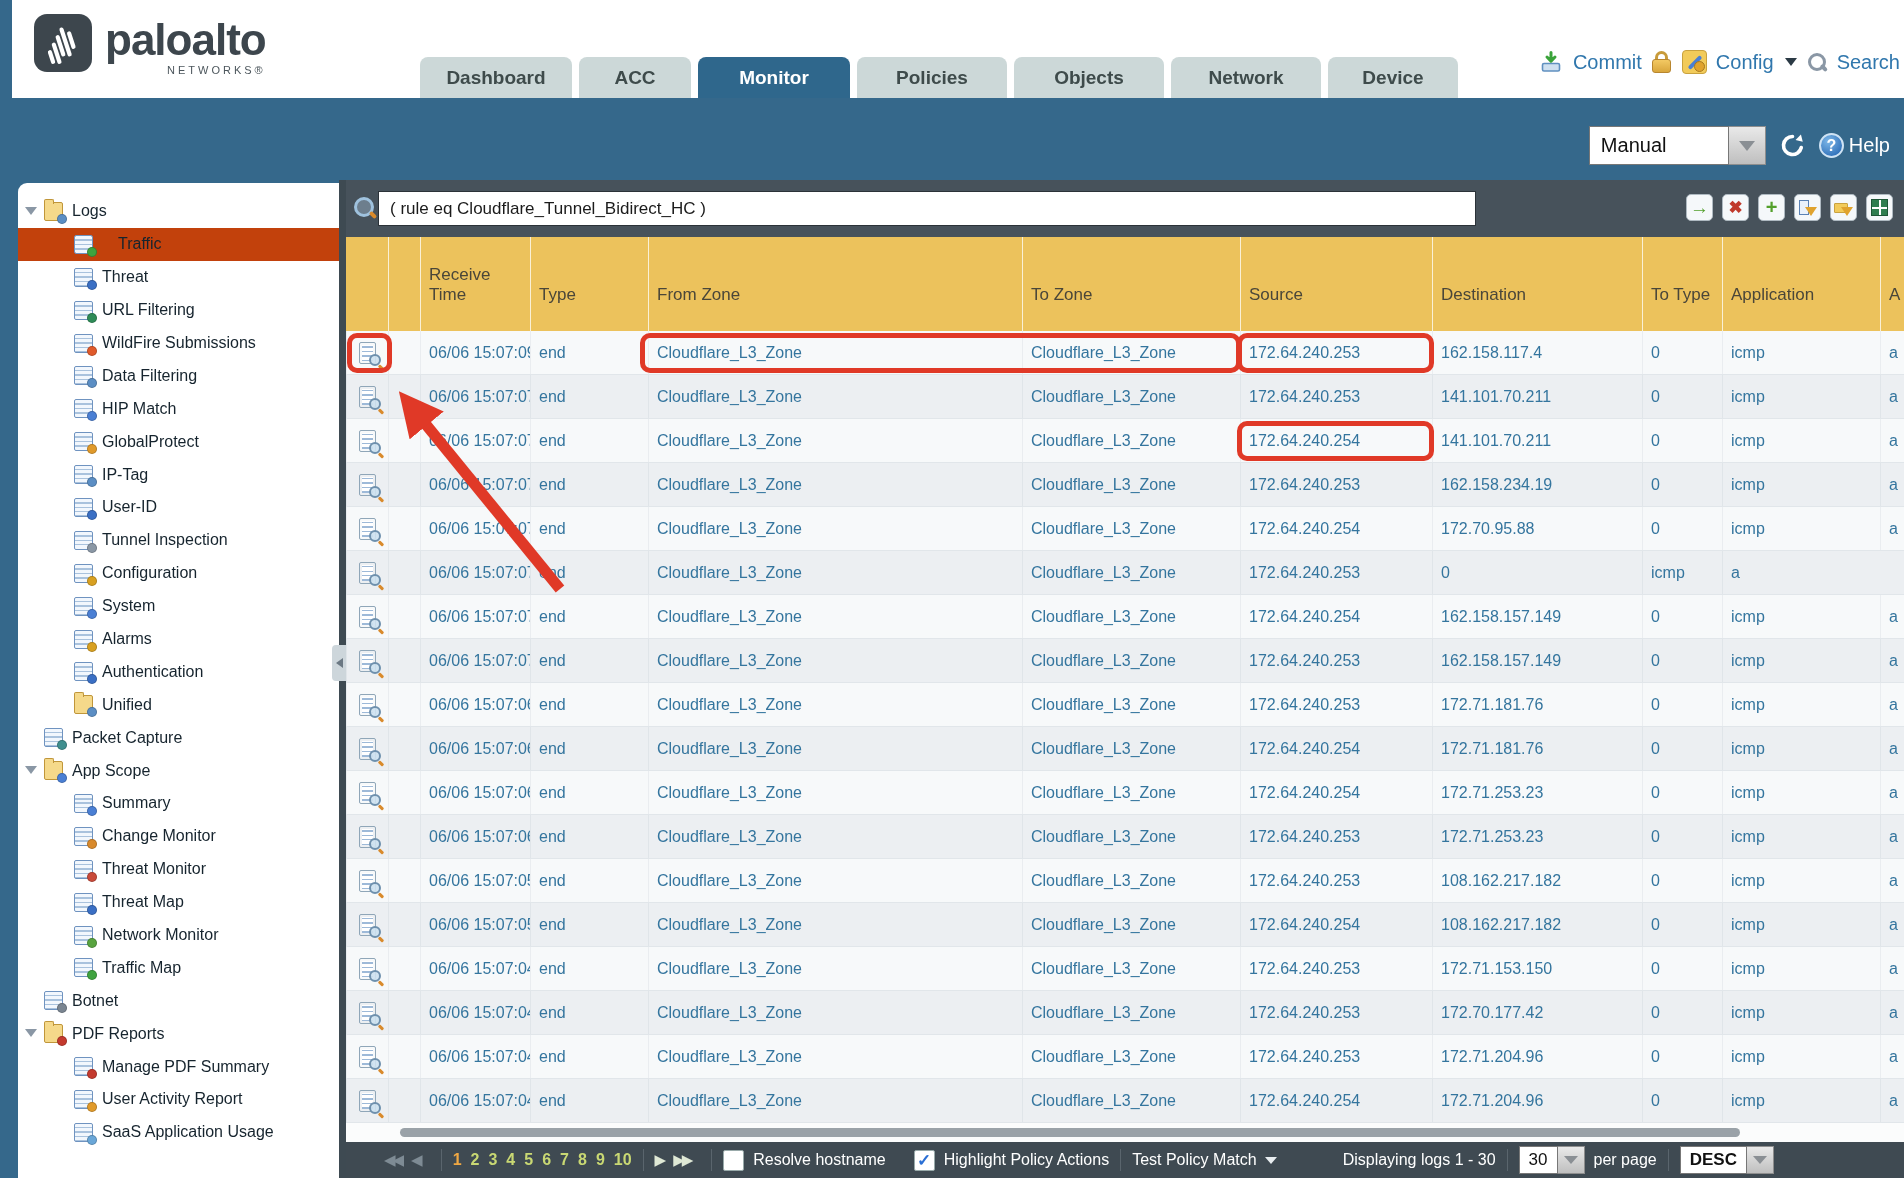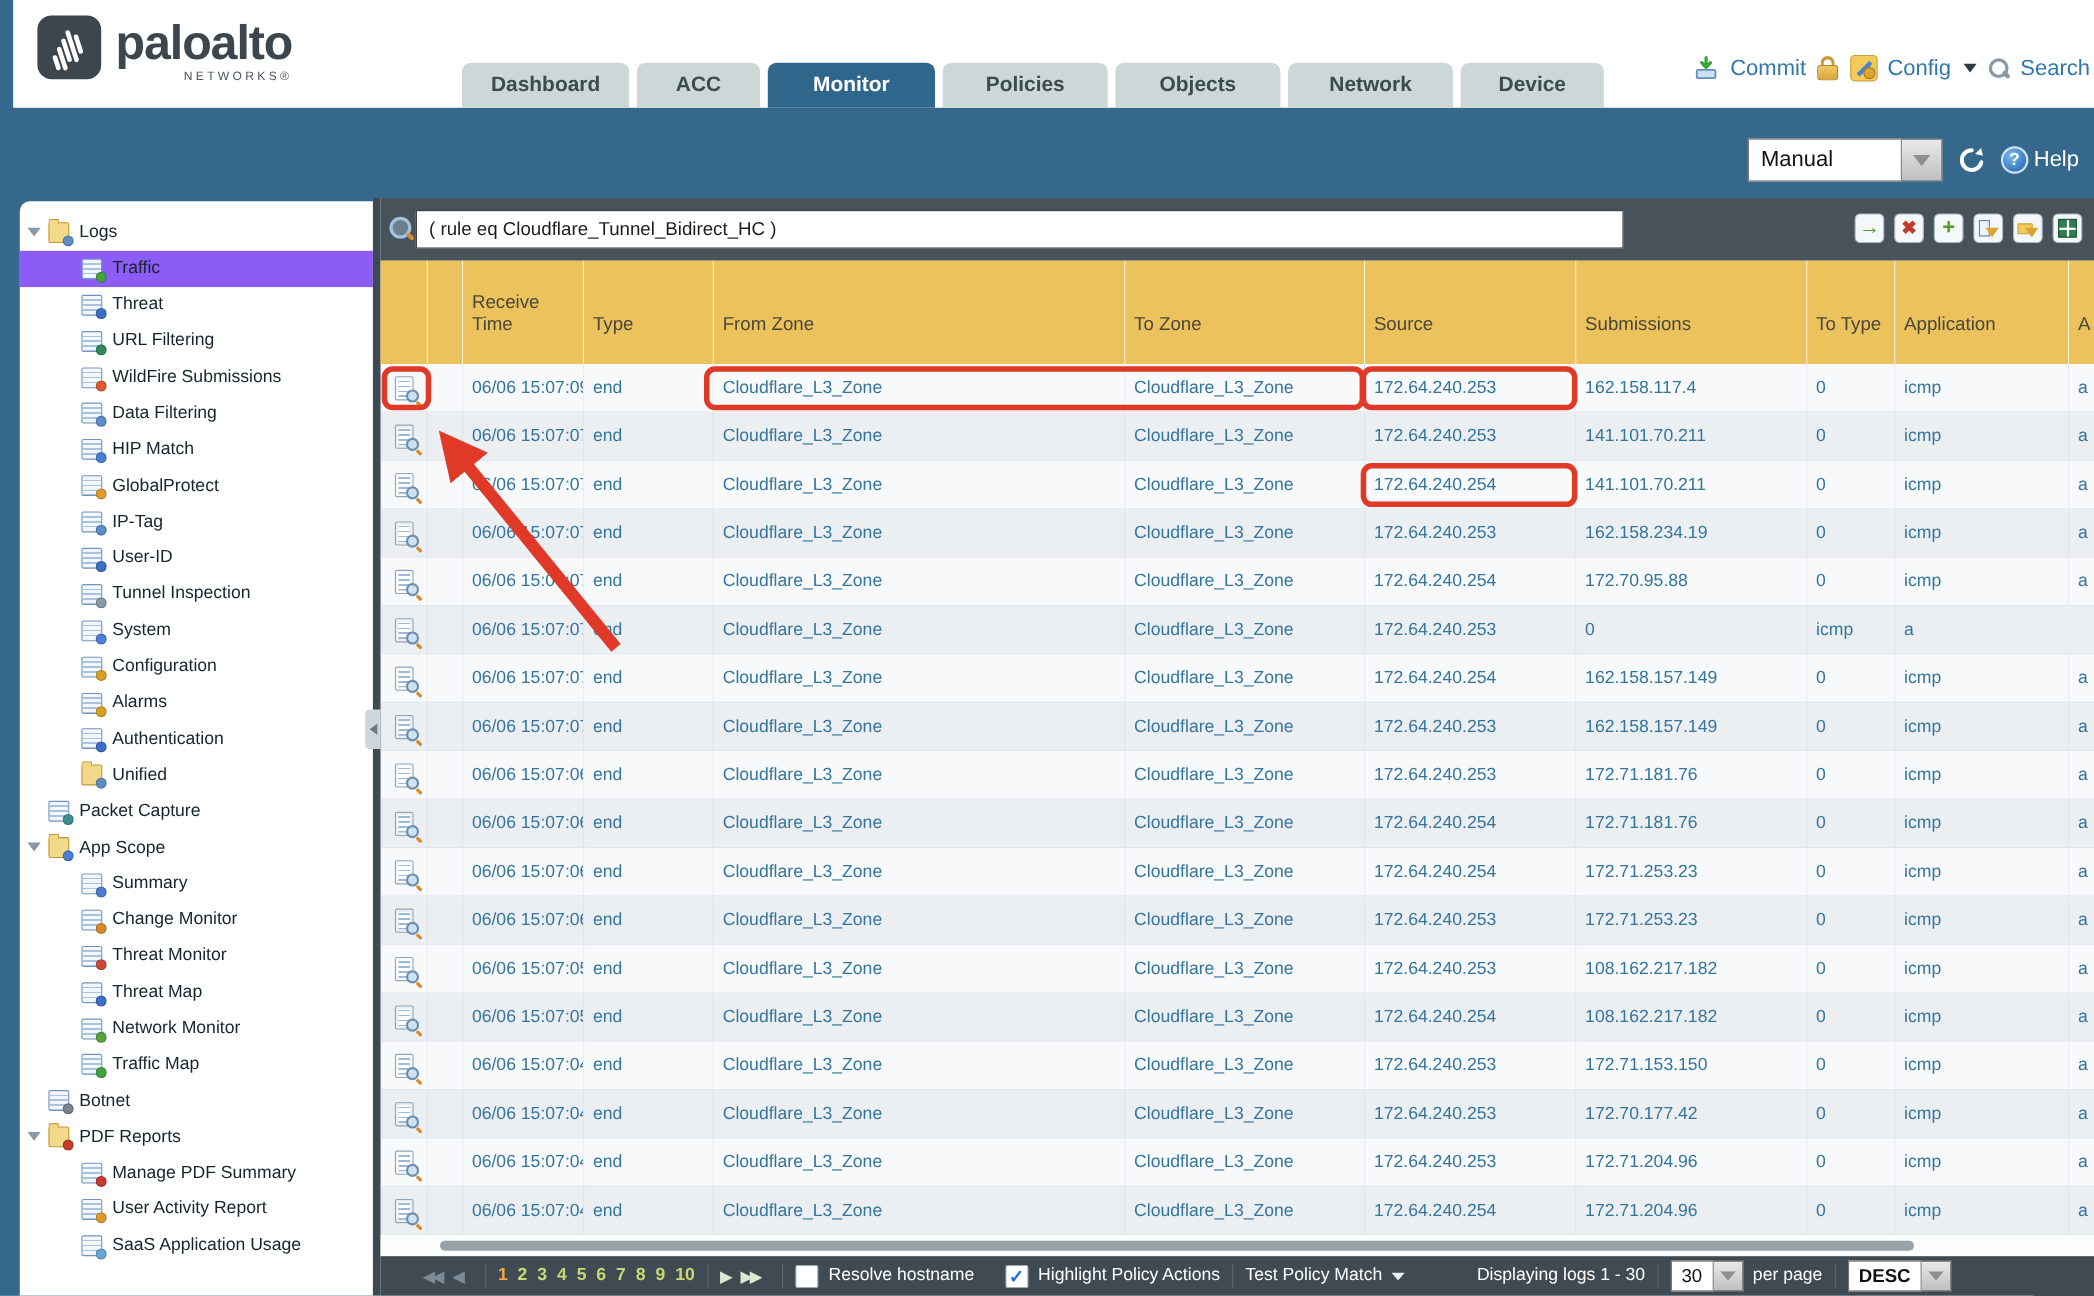--- a/index.html
+++ b/index.html
@@ -40,21 +40,21 @@
   .manual-box { width:140px; height:39px; background:#fff; border:1px solid #777; font-size:20px; color:#111; display:flex; align-items:center; padding-left:11px; }
   .sel-arrow { width:37px; height:39px; background:linear-gradient(#e9e9e9,#bfbfbf); border:1px solid #8e8e8e; border-left:none; display:flex; align-items:center; justify-content:center; }
   .sel-arrow i { width:0; height:0; border-left:8px solid transparent; border-right:8px solid transparent; border-top:10px solid #8a8f94; }
   .help-wrap { display:flex; align-items:center; gap:5px; color:#fff; font-size:20px; }
   .help-badge { width:25px; height:25px; border-radius:50%; background:radial-gradient(circle at 35% 30%, #7db7e8, #1c5fae); border:2px solid #cfe3f4; color:#fff; font-weight:bold; font-size:16px; display:flex; align-items:center; justify-content:center; }
 
   
   .sidebar { position:absolute; left:18px; top:183px; width:328px; height:995px; background:#fff; border-radius:9px 0 0 0; padding-top:12px; overflow:hidden; }
   .sb-item { position:relative; height:32.9px; display:flex; align-items:center; font-size:16px; color:#16242e; padding-left:26px; white-space:nowrap; }
   .sb-item.lvl1 { padding-left:56px; }
-  .sb-item.selected { background:#8b5cf6; }
+  .sb-item.selected { background:#c2410c;gap:16px; }
   .sb-exp { position:absolute; left:7px; top:12px; width:0; height:0; border-left:6px solid transparent; border-right:6px solid transparent; border-top:8px solid #8a97a5; }
   .si { position:relative; width:19px; height:19px; margin-right:9px; flex:none; }
   .si .pg { position:absolute; inset:0; background:#f2f7fd; border:1.5px solid #6f93c0; border-radius:2px;
             background-image:repeating-linear-gradient(180deg, transparent 0 3px, #a9c2dd 3px 4.5px); background-clip:padding-box; }
   .si.folder .pg { background:#f5d98a; border-color:#c0963a; background-image:none; }
   .si.folder .pg::before { content:""; position:absolute; left:-1px; top:-4px; width:8px; height:4px; background:#f5d98a; border:1.5px solid #c0963a; border-bottom:none; border-radius:2px 2px 0 0; }
   .si .dot { position:absolute; right:-4px; bottom:-3px; width:10px; height:10px; border-radius:50%; border:1px solid rgba(0,0,0,.2); }
   .collapse-handle { position:absolute; left:332px; top:645px; width:14px; height:36px; background:#cdd6db; border-radius:4px 0 0 4px; z-index:6; display:flex; align-items:center; justify-content:center; }
   .collapse-handle i { width:0; height:0; border-top:5px solid transparent; border-bottom:5px solid transparent; border-right:7px solid #6b7883; }
 
@@ -258,30 +258,30 @@
     <div class="sb-item lvl1">
       <span class="si">
         <span class="pg"></span>
         <span class="dot" style="background:#8a97a5"></span>
       </span>
       <span>Tunnel Inspection</span>
     </div>
     <div class="sb-item lvl1">
       <span class="si">
         <span class="pg"></span>
+        <span class="dot" style="background:#d8a021"></span>
+      </span>
+      <span>Configuration</span>
+    </div>
+    <div class="sb-item lvl1">
+      <span class="si">
+        <span class="pg"></span>
         <span class="dot" style="background:#4a7fd4"></span>
       </span>
       <span>System</span>
-    </div>
-    <div class="sb-item lvl1">
-      <span class="si">
-        <span class="pg"></span>
-        <span class="dot" style="background:#d8a021"></span>
-      </span>
-      <span>Configuration</span>
     </div>
     <div class="sb-item lvl1">
       <span class="si">
         <span class="pg"></span>
         <span class="dot" style="background:#d8a021"></span>
       </span>
       <span>Alarms</span>
     </div>
     <div class="sb-item lvl1">
       <span class="si">
@@ -425,21 +425,21 @@
   </div>
 
   <div class="thead grid-cols" id="thead">
       <div class="th"></div>
       <div class="th"></div>
       <div class="th">Receive Time</div>
       <div class="th">Type</div>
       <div class="th">From Zone</div>
       <div class="th">To Zone</div>
       <div class="th">Source</div>
-      <div class="th">Submissions</div>
+      <div class="th">Destination</div>
       <div class="th">To Type</div>
       <div class="th">Application</div>
       <div class="th">A</div>
     </div>
   <div class="tbody" id="tbody">
       <div class="tr grid-cols">
         <div class="td c-icon">
           <span class="di">
             <i class="lens"></i>
             <i class="hdl"></i>

